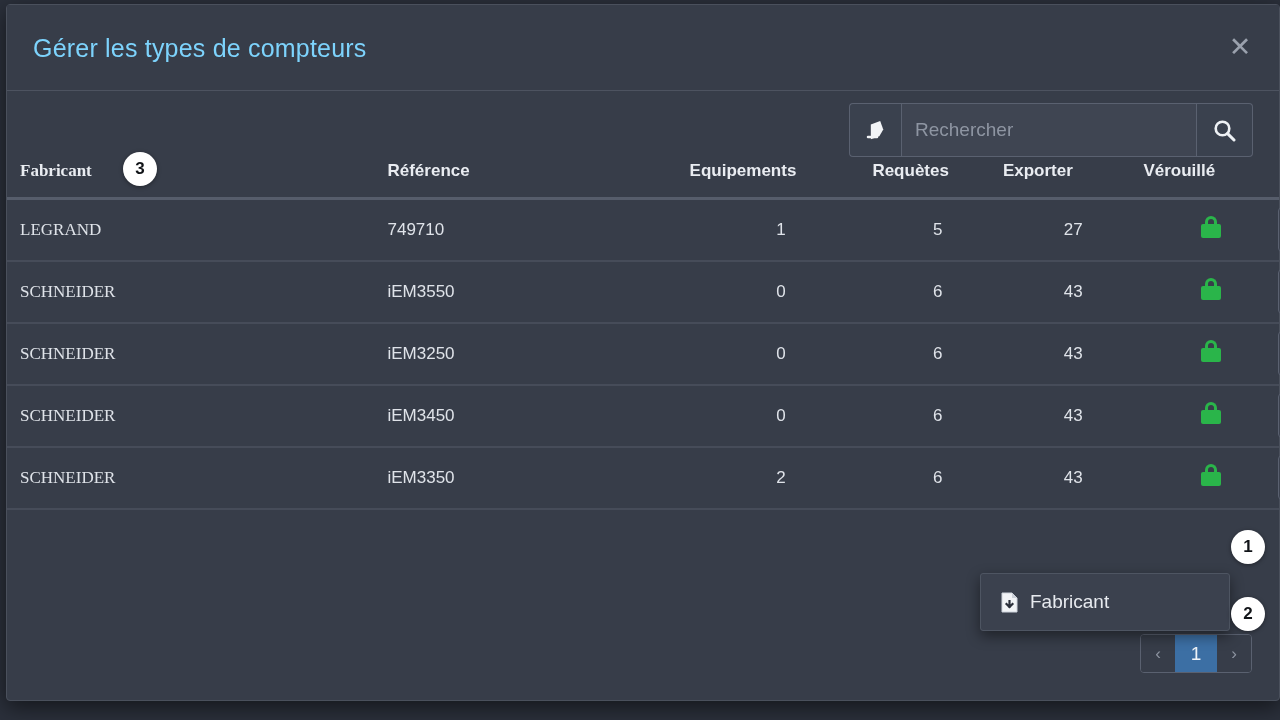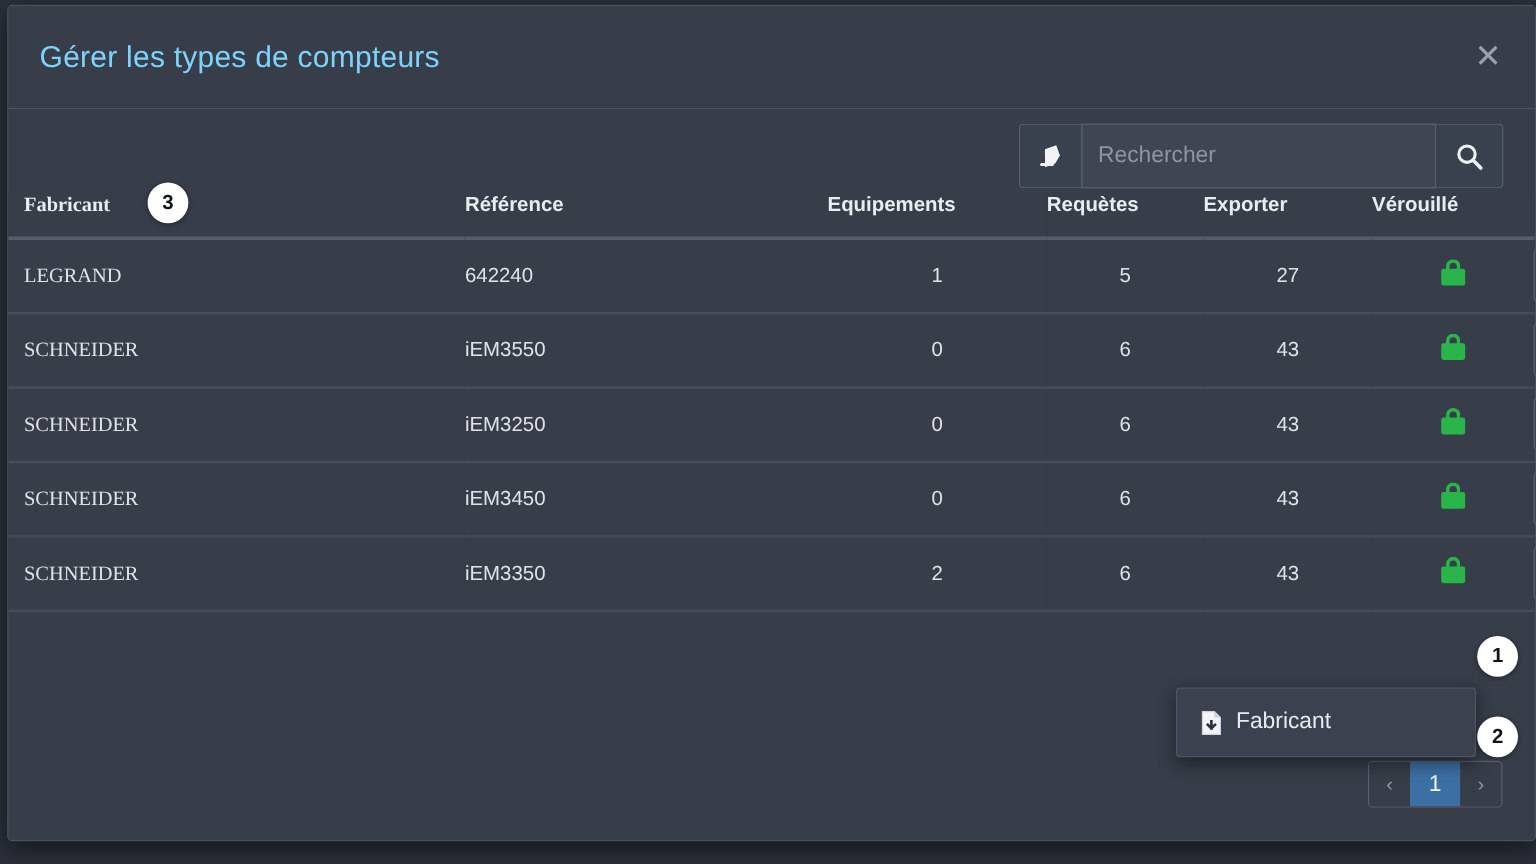--- a/index.html
+++ b/index.html
@@ -300,21 +300,21 @@
           <th class="col-equip">Equipements</th>
           <th class="col-req">Requètes</th>
           <th class="col-var">Exporter</th>
           <th class="col-lock">Vérouillé</th>
           <th class="col-act"></th>
         </tr>
       </thead>
       <tbody id="table-body">
           <tr>
             <td class="col-fab">LEGRAND</td>
-            <td class="col-ref">642240</td>
+            <td class="col-ref">749710</td>
             <td class="col-equip">1</td>
             <td class="col-req">5</td>
             <td class="col-var">27</td>
             <td class="col-lock"><span class="lock-icon"><span class="shackle"></span><span class="body"></span></span></td>
             <td class="col-act"><div class="action-group">
                 <button class="action-main">Action</button>
               </div></td>
           </tr>
           <tr>
             <td class="col-fab">SCHNEIDER</td>

